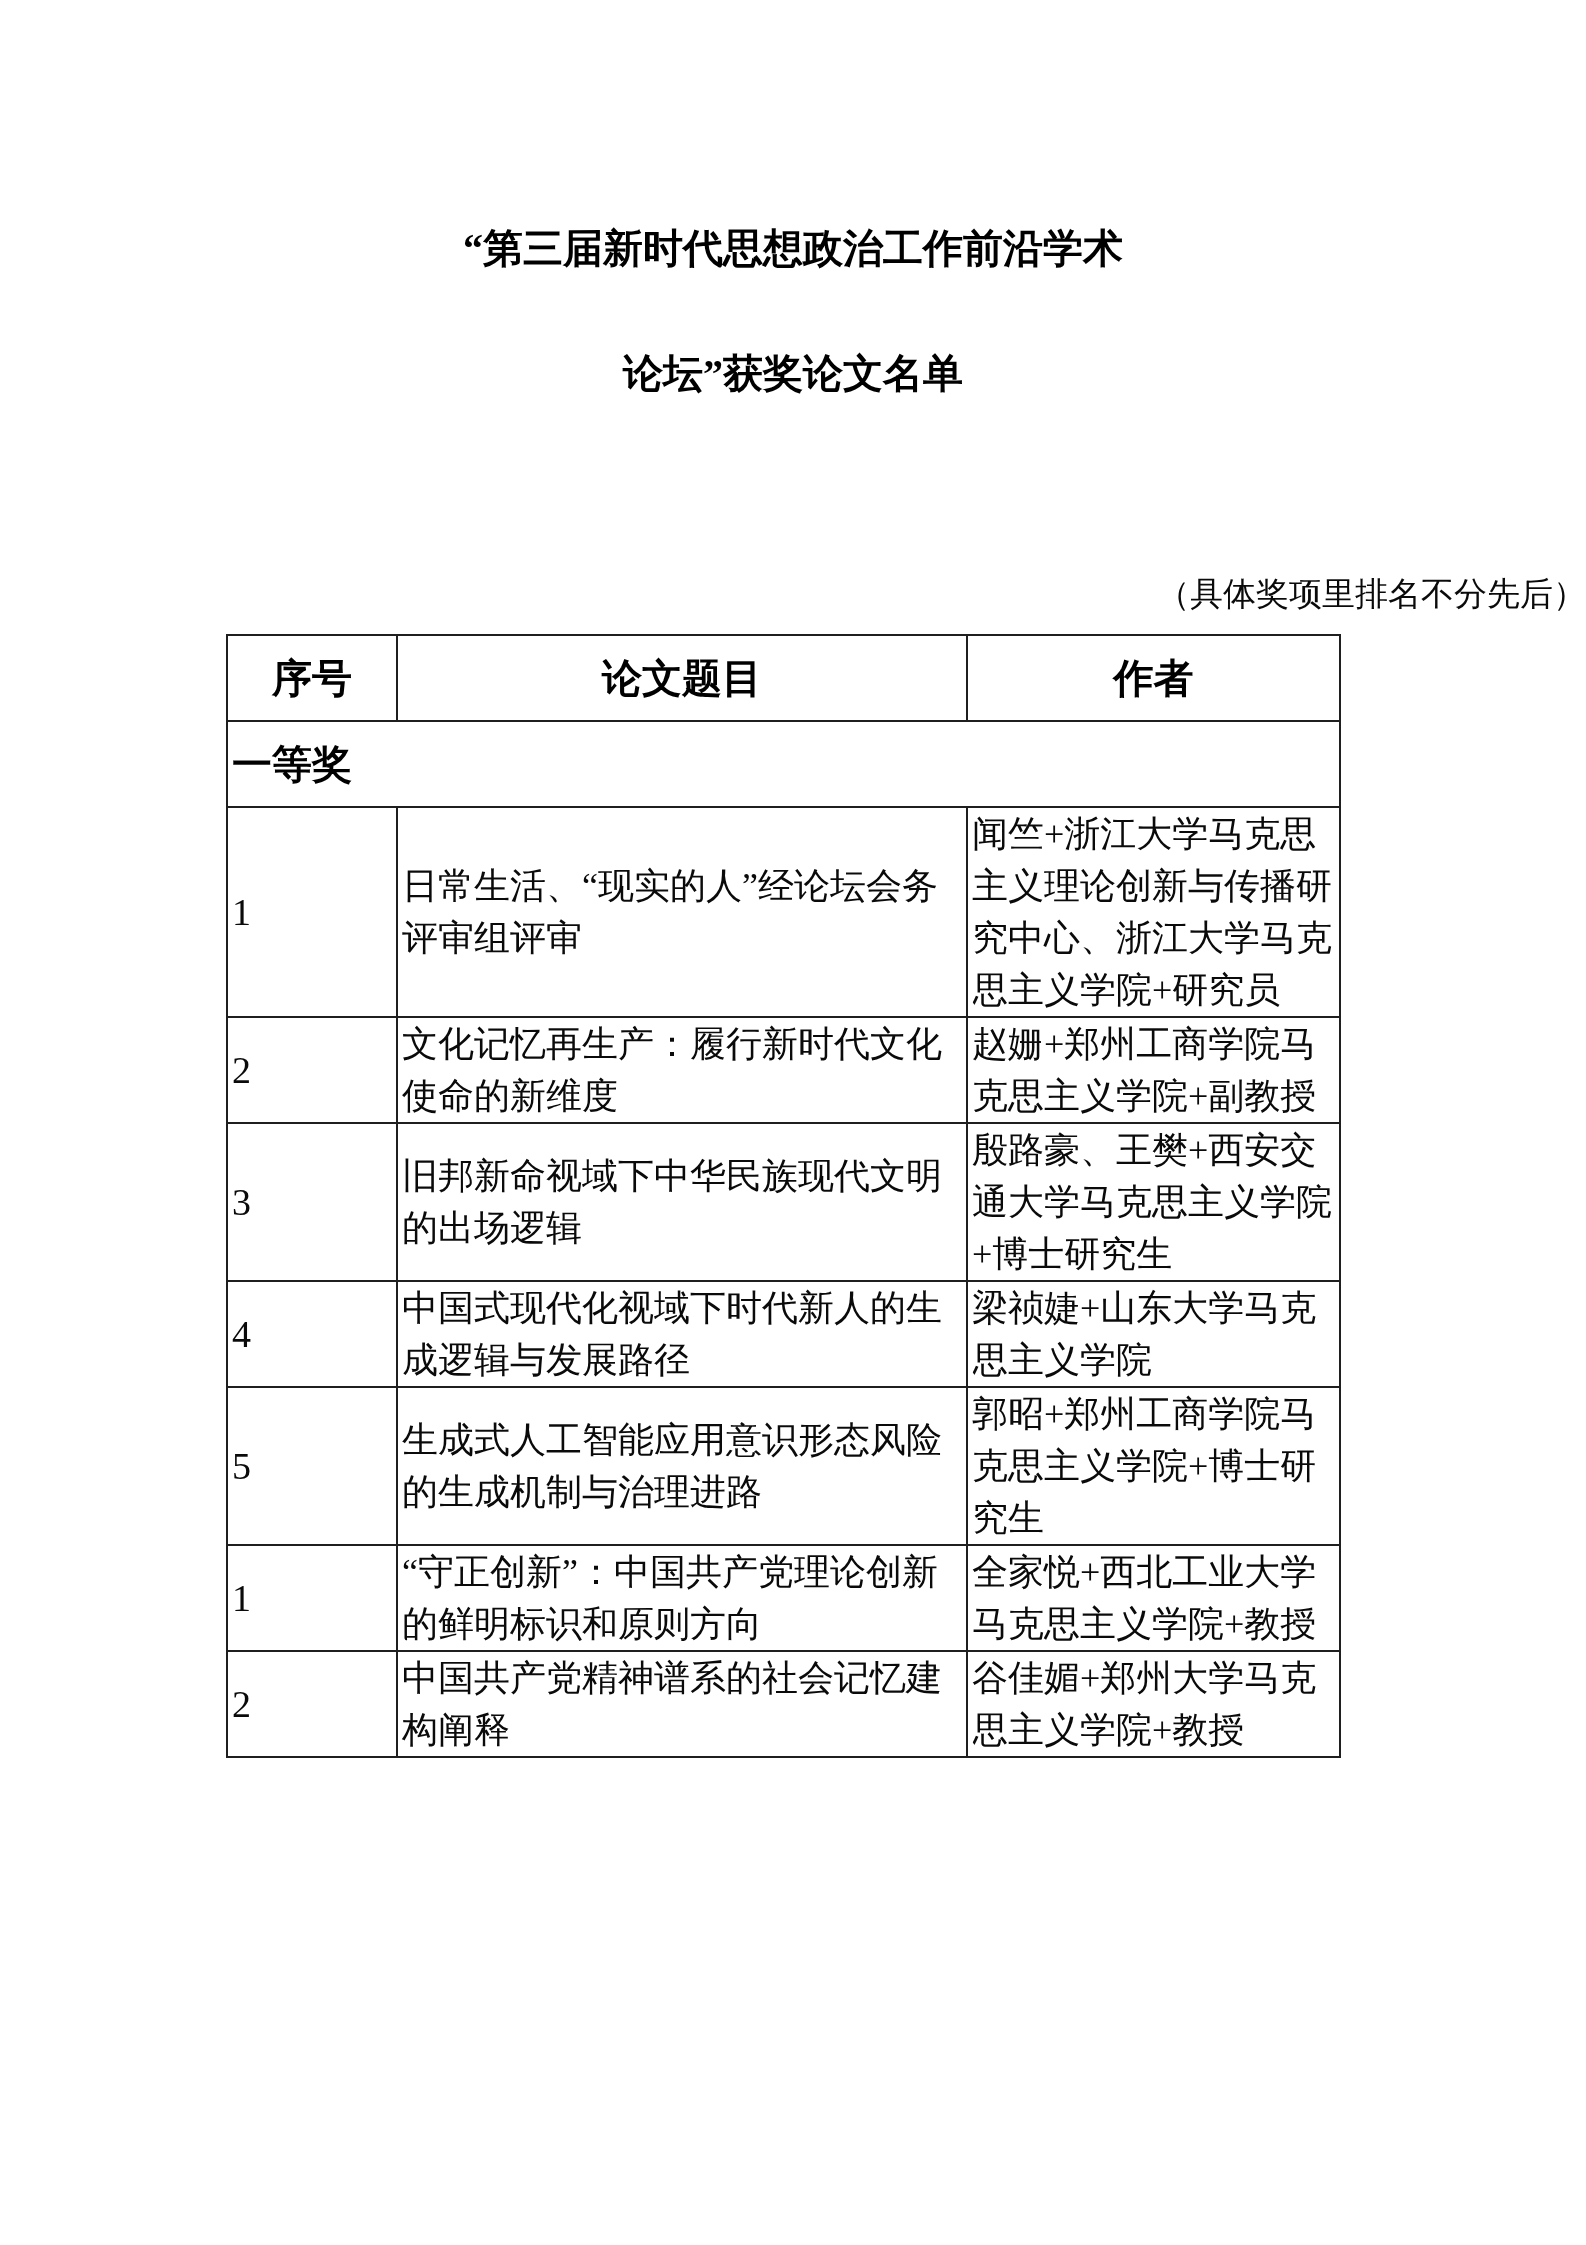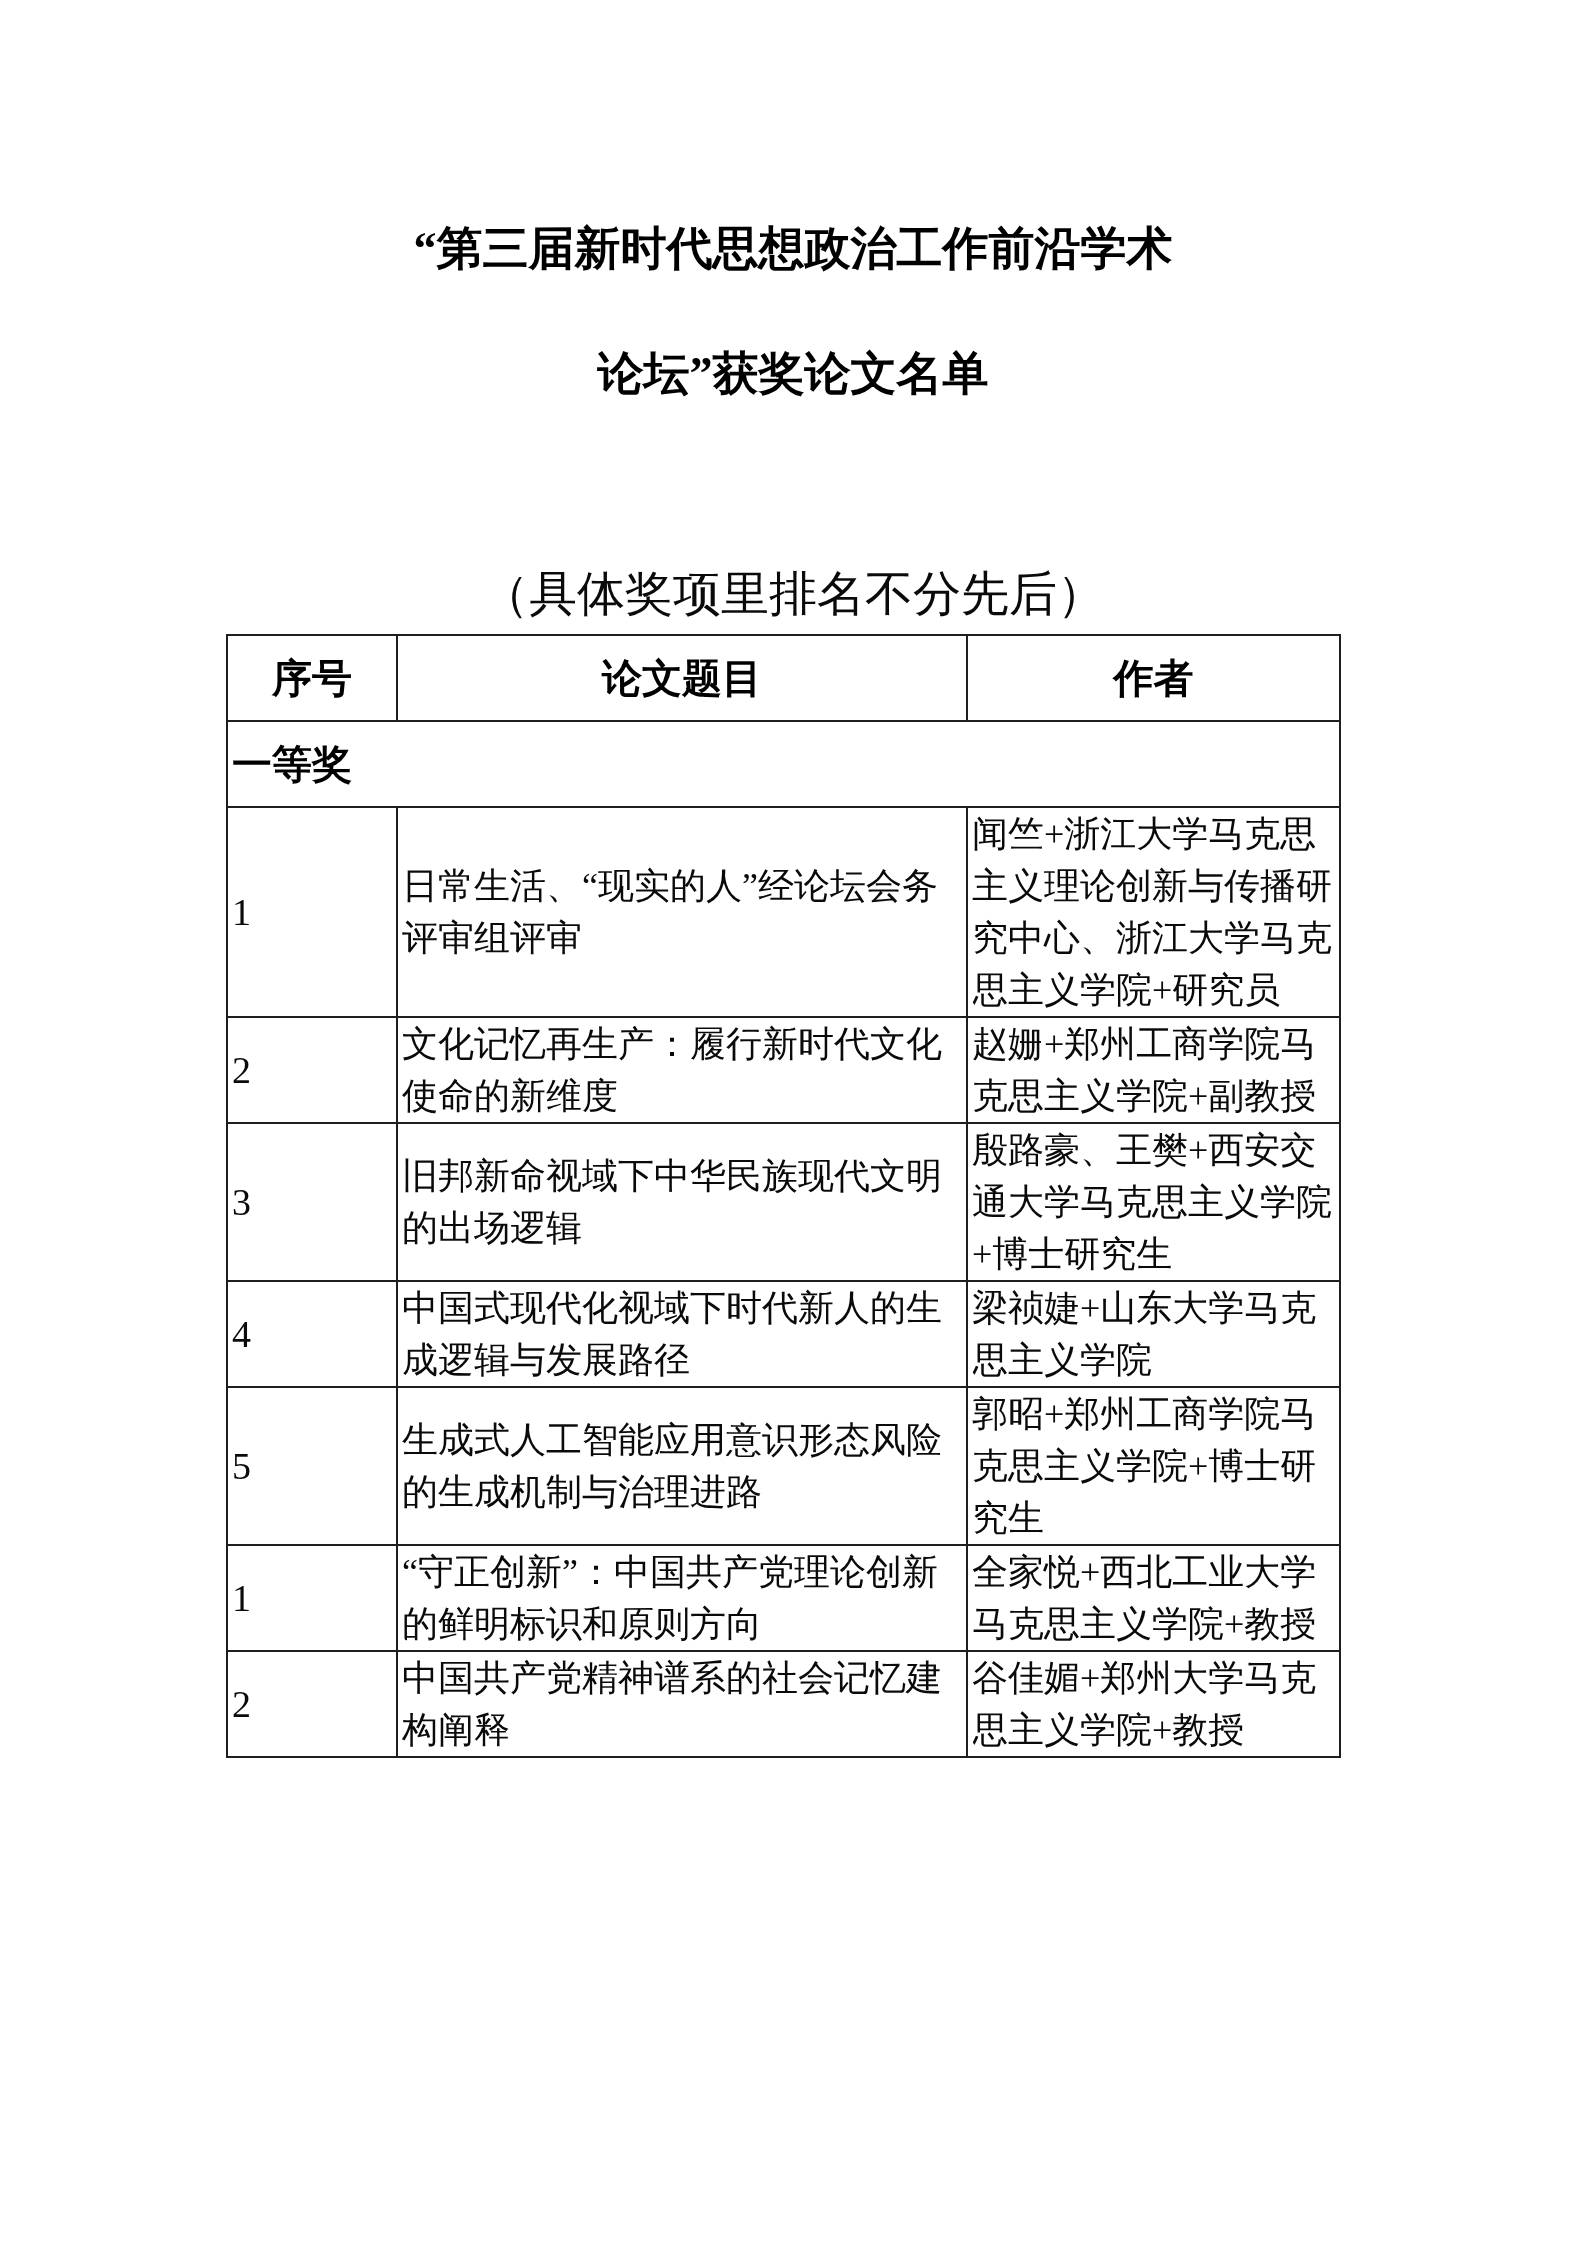--- a/index.html
+++ b/index.html
@@ -9,37 +9,37 @@
     height: 2245px;
     background: #ffffff;
     color: #000000;
     font-family: "Liberation Serif", "DejaVu Serif", serif;
     overflow: hidden;
   }
   .doc-title {
     margin: 186px 150px 0 150px;
     text-align: center;
     font-weight: bold;
-    font-size: 46px;
+    font-size: 40px;
     line-height: 125px;
     color: #000000;
     font-family: "Liberation Serif", "DejaVu Serif", serif;
   }
   .intro {
     margin: 12px 241px 0 242px;
     font-size: 40px;
     line-height: 84px;
     text-align: justify;
     text-indent: 84px;
     color: #0a0a0a;
   }
   .note {
     margin-top: 132px;
-    text-align: center;
-    font-size: 48px;
+    text-align: right;
+    font-size: 33px;
     line-height: 52px;
     color: #0a0a0a;
   }
   table.awards {
     margin: 14px 0 0 226px;
     width: 1113px;
     border-collapse: collapse;
     table-layout: fixed;
   }
   table.awards col.c-no    { width: 170px; }

